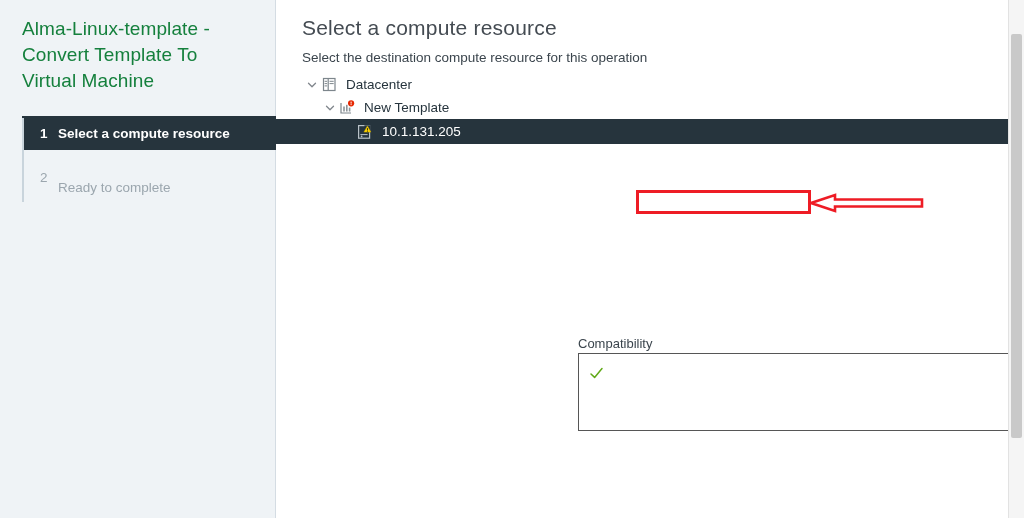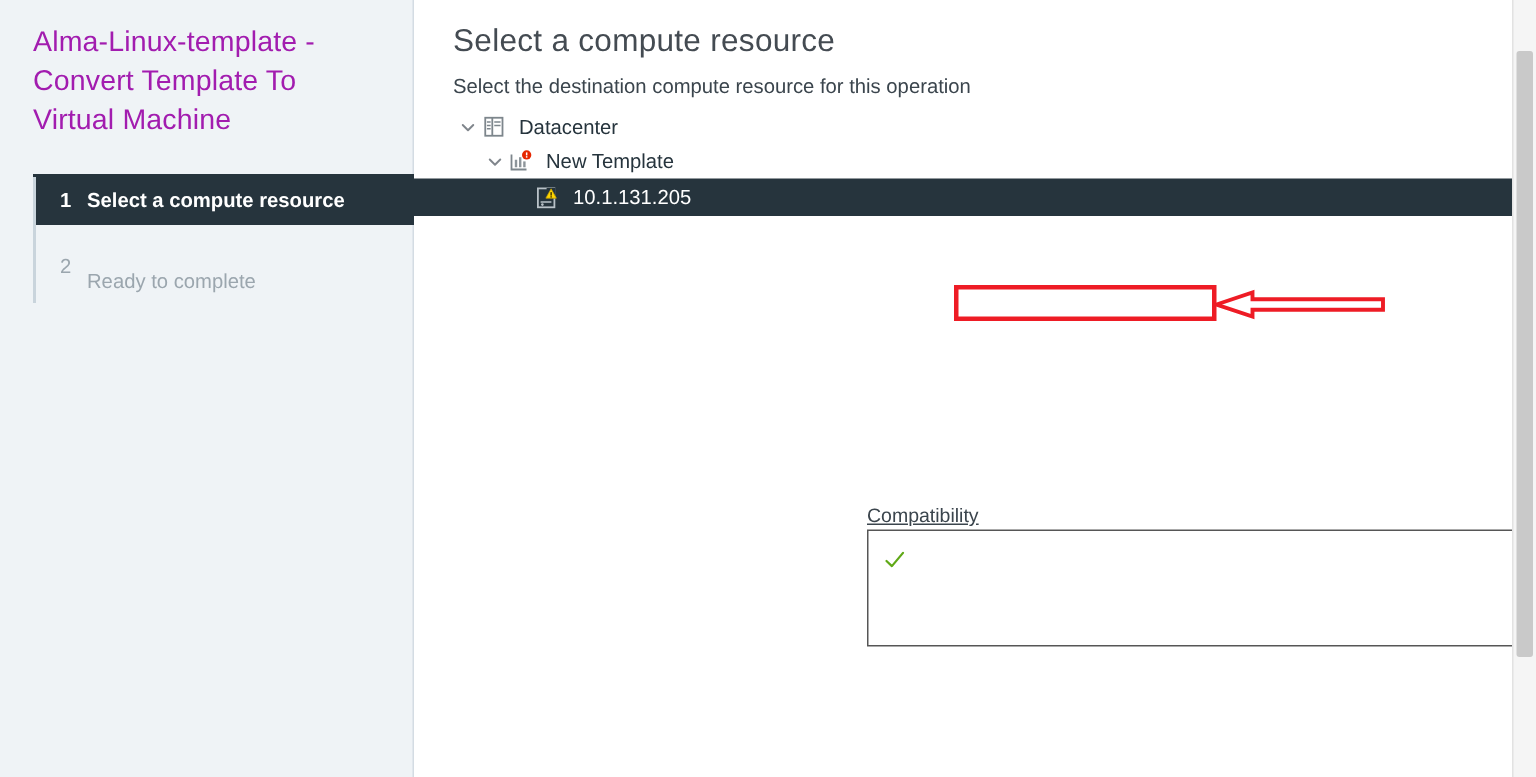--- a/index.html
+++ b/index.html
@@ -30,21 +30,21 @@
     background: #eff3f6;
     box-sizing: border-box;
     border-right: 1px solid #d4dce3;
     flex: 0 0 276px;
     position: relative;
   }
   .wizard-title {
     font-size: 19px;
     line-height: 26px;
     font-weight: 400;
-    color: #a21caf;
+    color: #15803d;
     padding: 16px 36px 0 22px;
     letter-spacing: 0.1px;
   }
   .steps {
     margin-top: 22px;
     position: relative;
     padding-left: 22px;
   }
   .steps-rail {
     position: absolute;
@@ -167,21 +167,20 @@
     pointer-events: none;
   }
 
   
   .compat-label {
     position: absolute;
     left: 302px;
     top: 336px;
     font-size: 13px;
     color: #3b454d;
-    text-decoration: underline;
   }
   .compat-box {
     position: absolute;
     left: 302px;
     top: 353px;
     width: 690px;
     height: 78px;
     border: 1px solid #565656;
     box-sizing: border-box;
     background: #ffffff;

